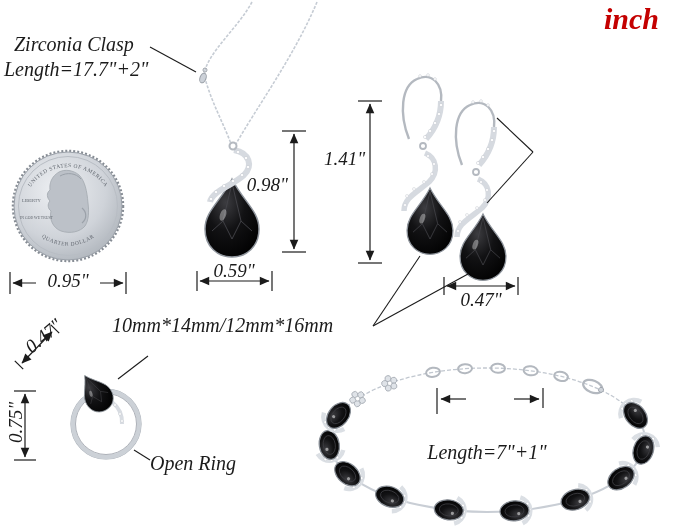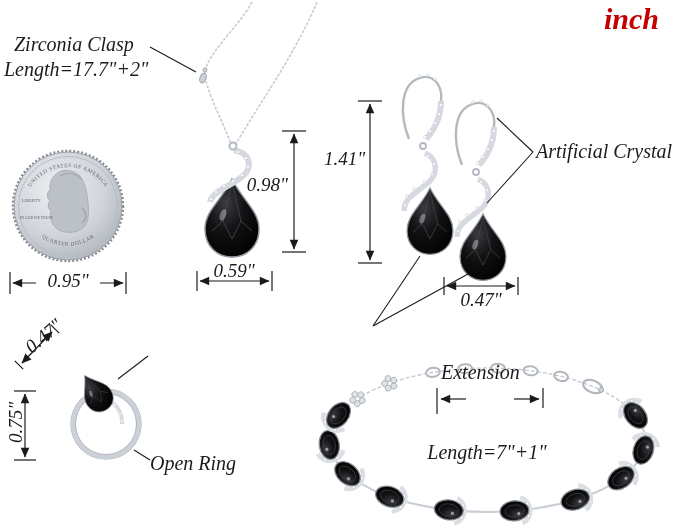--- a/index.html
+++ b/index.html
@@ -243,23 +243,22 @@
   <div class="ann" style="left:14px; top:33px;">Zirconia Clasp</div>
   <div class="ann" style="left:4px; top:58px;">Length=17.7"+2"</div>
 
   <div class="ann num right" style="left:246px; top:175px; width:42px;">0.98"</div>
   <div class="ann num center" style="left:200px; top:261px; width:68px;">0.59"</div>
 
   <div class="ann num onwhite" style="left:36px; top:271px; width:64px;">0.95"</div>
 
   <div class="ann num right" style="left:324px; top:149px; width:40px;">1.41"</div>
   <div class="ann num center" style="left:447px; top:290px; width:68px;">0.47"</div>
-  <div class="ann" style="left:536px; top:140px;">Artificial Crystal</div>
-
+
+  <div class="ann" style="left:112px; top:314px;">10mm*14mm/12mm*16mm</div>
 
   <div class="ann num center" style="left:14px; top:326px; width:60px; transform:rotate(-40deg);">0.47"</div>
   <div class="ann num center" style="left:-12px; top:412px; width:56px; transform:rotate(-90deg);">0.75"</div>
   <div class="ann" style="left:150px; top:452px;">Open Ring</div>
 
-  <div class="ann" style="left:441px; top:361px;">Extension</div>
   <div class="ann center" style="left:404px; top:441px; width:166px;">Length=7"+1"</div>
 
 </div>
 
 </body></html>

